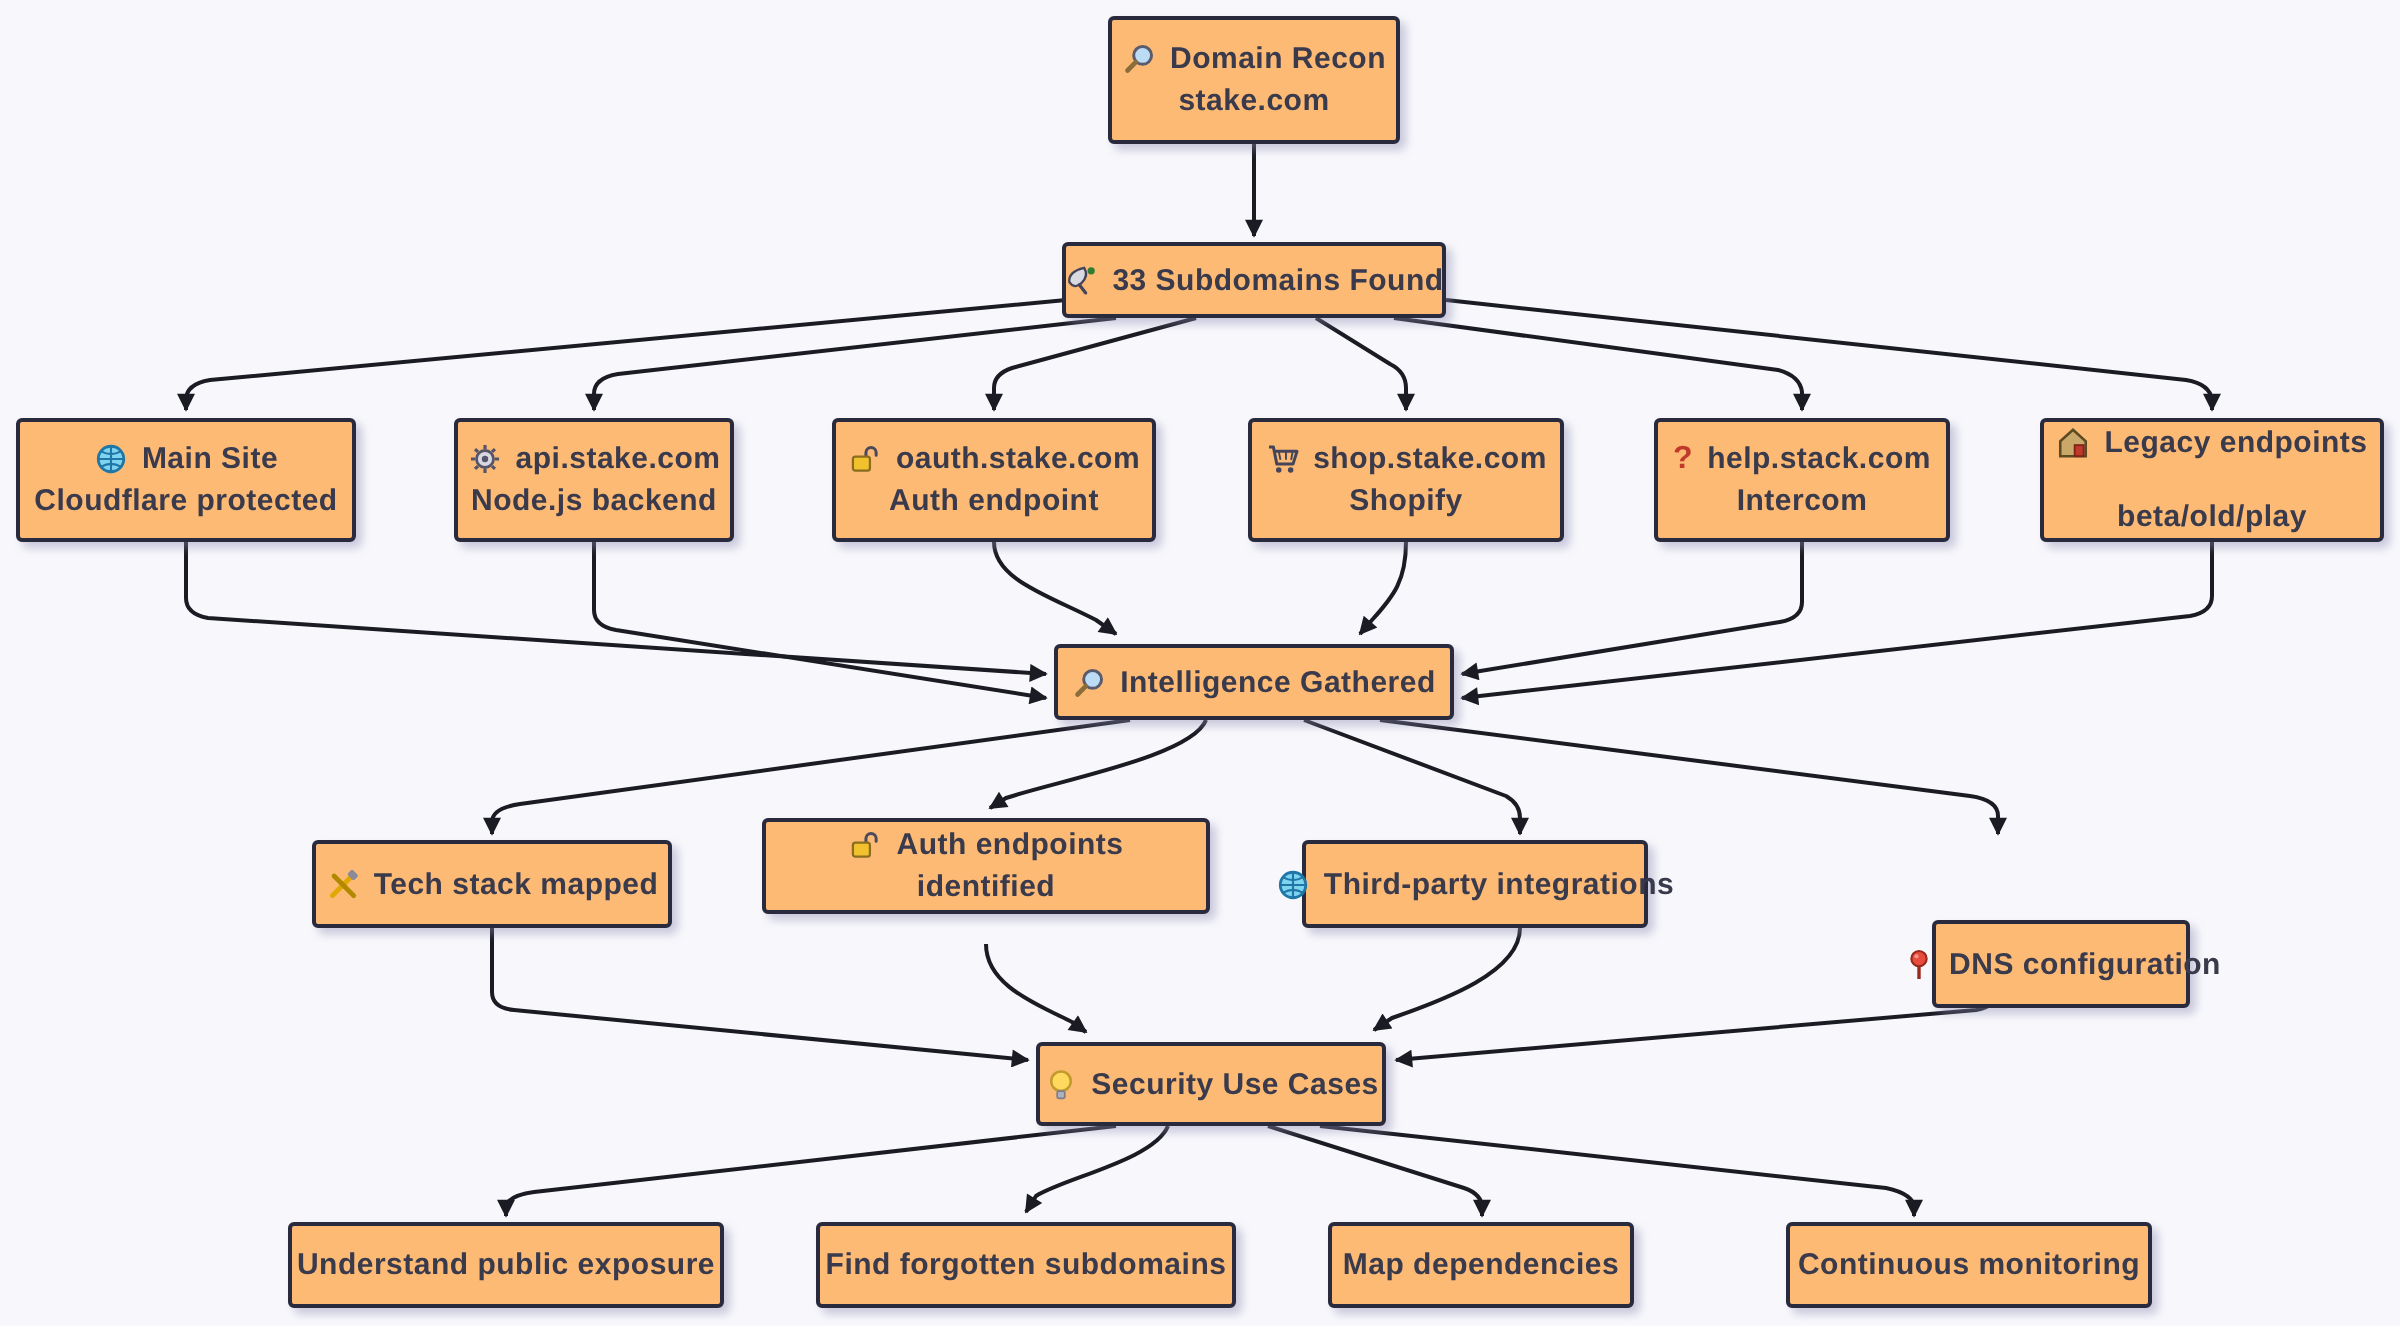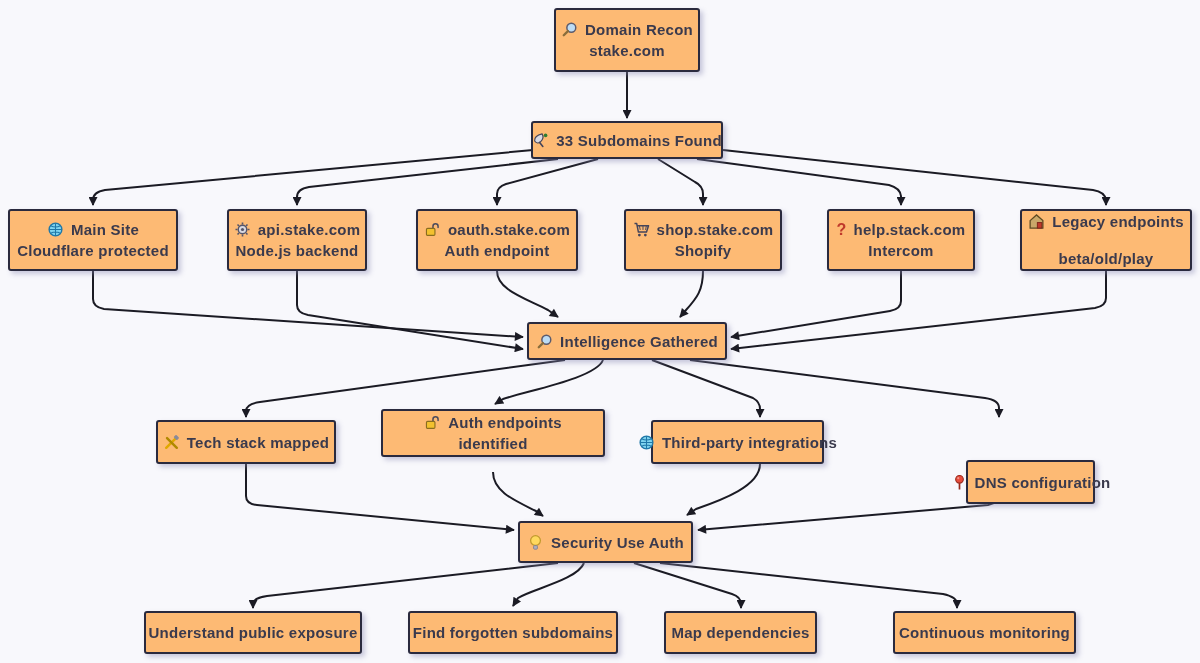--- a/index.html
+++ b/index.html
@@ -233,21 +233,21 @@
     <span>DNS configuration</span>
   </div>
 </div>
 
 <div class="node" id="n-sec">
   <div class="line">
     <svg class="icon-svg" viewBox="0 0 16 16">
       <circle cx="8" cy="6.2" r="4.6" fill="#ffd95e" stroke="#c29a2e" stroke-width="1.2"></circle>
       <rect x="6.2" y="10.9" width="3.6" height="3.4" rx="0.9" fill="#b0b0bd" stroke="#7d7d8c" stroke-width="0.8"></rect>
     </svg>
-    <span>Security Use Auth</span>
+    <span>Security Use Cases</span>
   </div>
 </div>
 
 <div class="node" id="n-b1">
   <div class="line">
       <span>Understand public exposure</span>
     </div>
 </div>
 
 <div class="node" id="n-b2">

